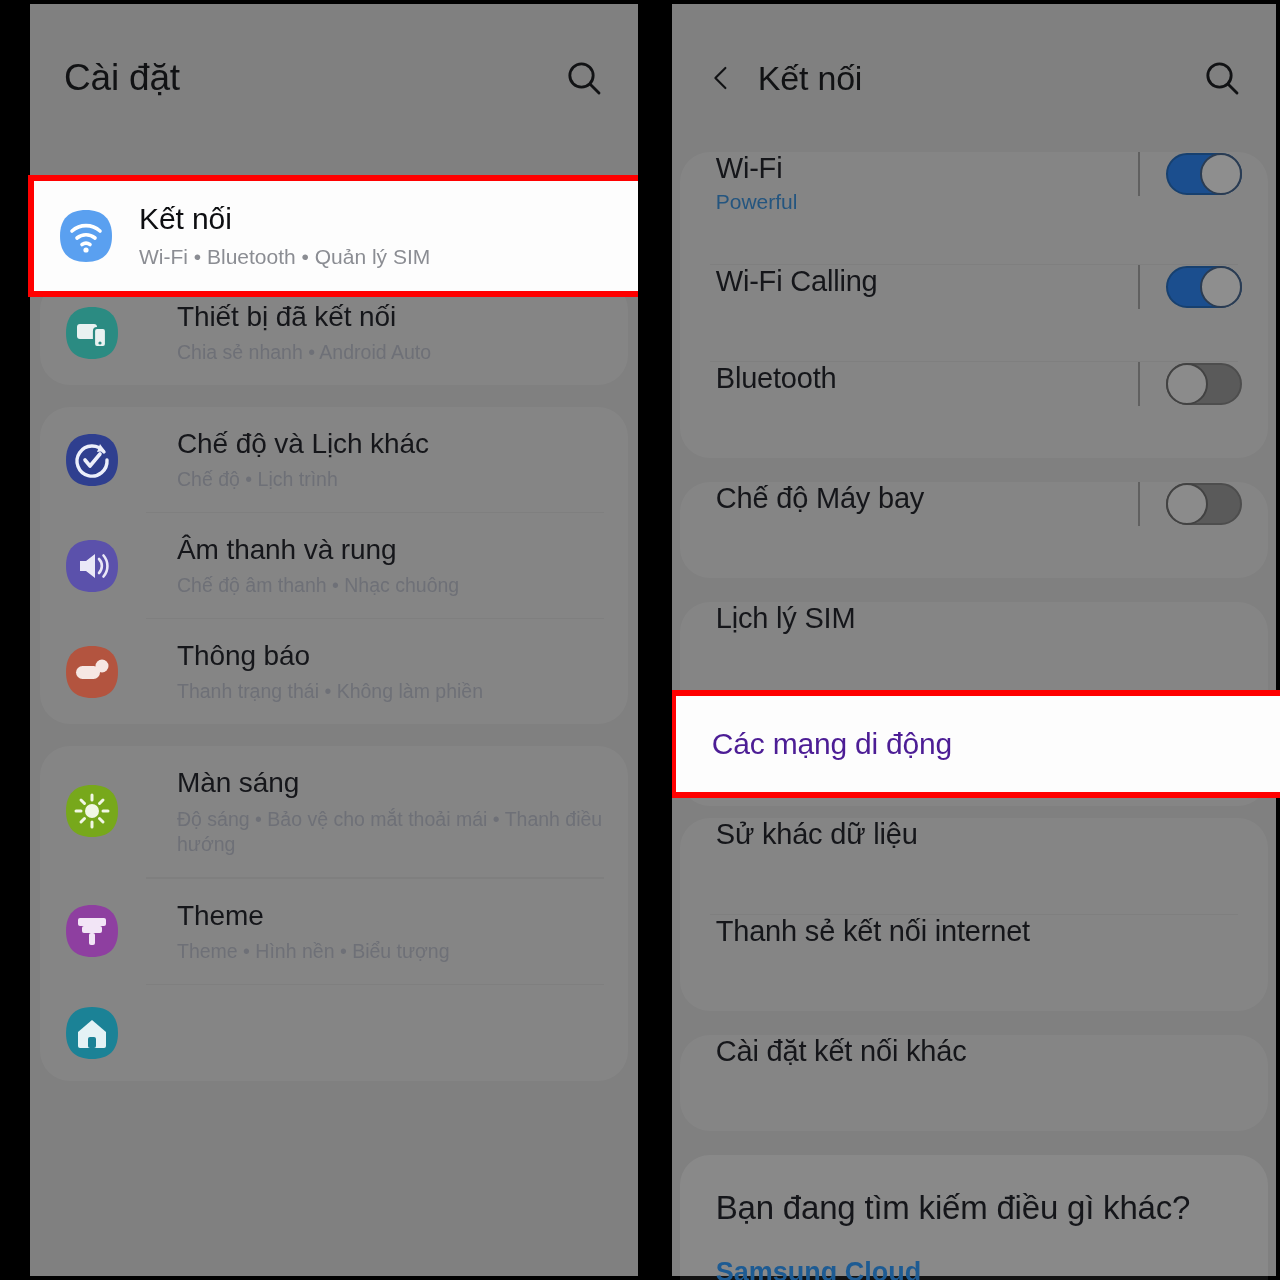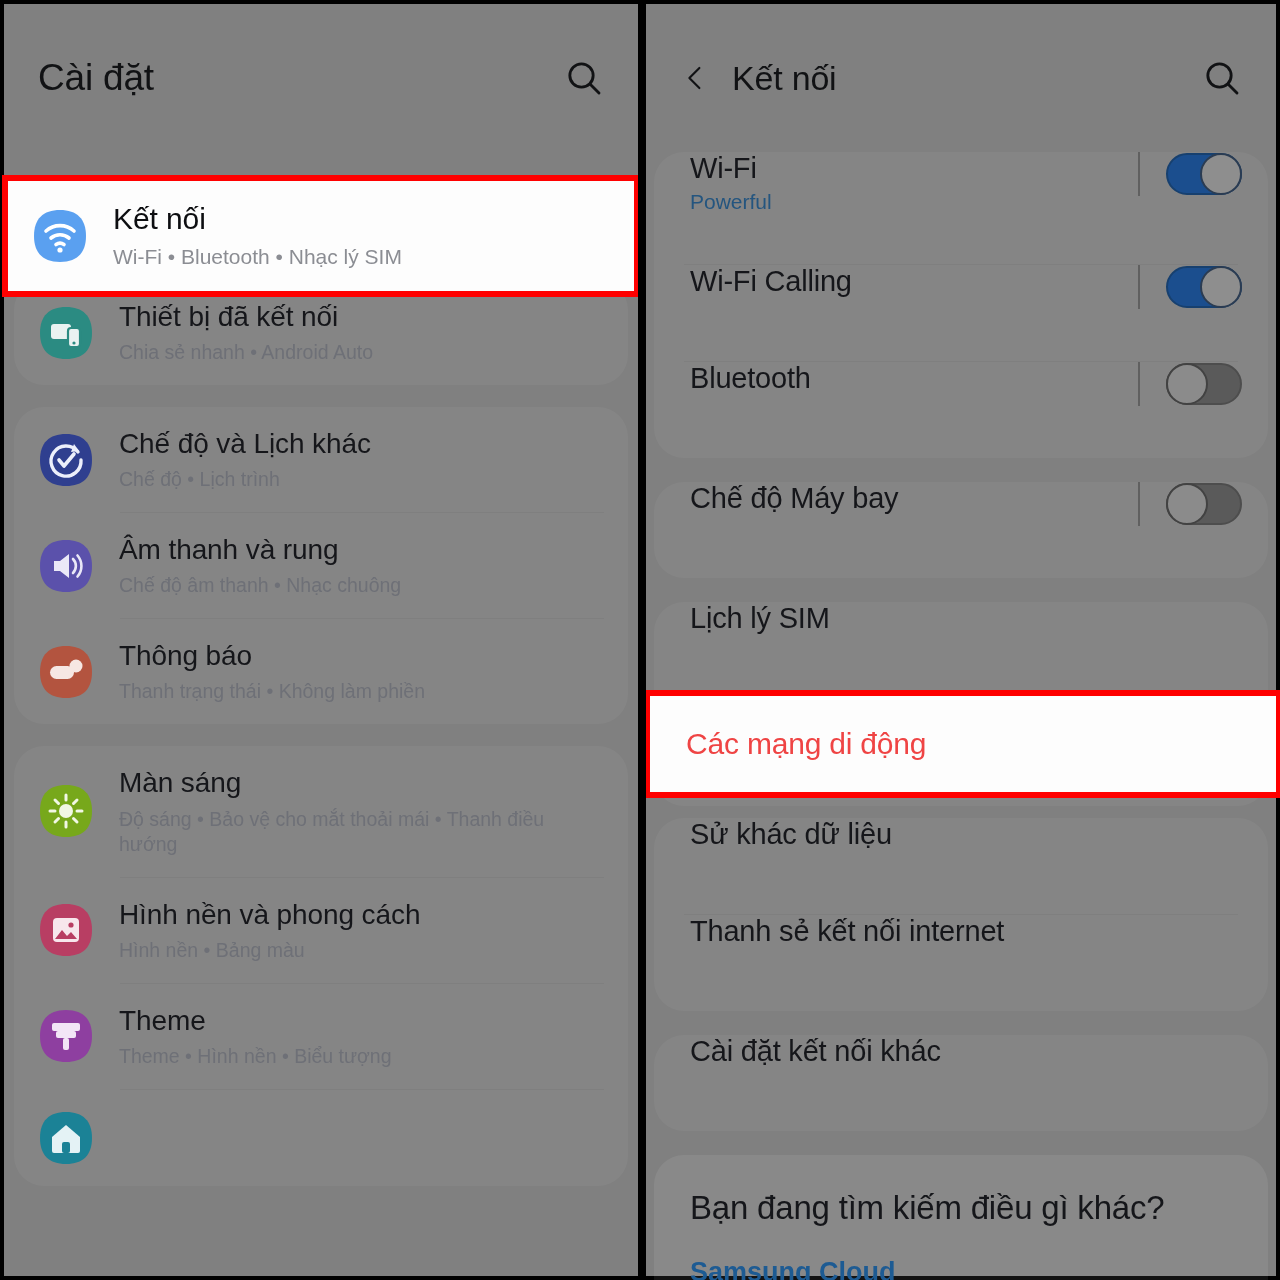--- a/index.html
+++ b/index.html
@@ -20,20 +20,21 @@
     background: #000000;
     display: flex;
   }
 
   
   .panel {
     position: relative;
     height: 1280px;
     background: #808080;
     overflow: hidden;
+    margin-left: 26px;
   }
   .panel.left  { width: 638px; }
   .divider-col { width: 8px; height: 1280px; background: #000; }
   .panel.right { width: 634px; }
 
   .panel-inner {
     position: absolute;
     inset: 0;
     border-top: 4px solid #000;
     border-bottom: 4px solid #000;
@@ -73,20 +74,21 @@
     margin: 0 10px 22px 10px;
     padding: 0;
     overflow: hidden;
   }
   .row {
     display: flex;
     align-items: center;
     padding: 20px 24px;
     min-height: 70px;
     box-sizing: border-box;
+    gap: 32px;
   }
   .row .app-icon {
     width: 56px; height: 56px;
     flex: 0 0 56px;
     margin-right: 25px;
     border-radius: 30% / 30%;
   }
   .row-texts { display: flex; flex-direction: column; justify-content: center; }
   .row-title {
     font-size: 28px;
@@ -306,34 +308,20 @@
                 <line x1="35.5" y1="20.5" x2="39" y2="17"></line>
               </g>
             </svg>
           </span>
           <div class="row-texts">
             <div class="row-title">Màn sáng</div>
             <div class="row-sub">Độ sáng  •  Bảo vệ cho mắt thoải mái  •  Thanh điều hướng</div>
           </div>
         </div>
         <div class="hr"></div>
-        <div class="row">
-          <span class="app-icon">
-            <svg class="squircle" viewBox="0 0 56 56">
-              <path d="M28 2C45 2 54 11 54 28S45 54 28 54 2 45 2 28 11 2 28 2Z" fill="#b83e63"></path>
-              <rect x="15" y="16" width="26" height="24" rx="4" fill="#f7e6ec"></rect>
-              <circle cx="33" cy="23" r="2.6" fill="#b83e63"></circle>
-              <path d="M17 37l7-9 5 6 4-4 6 7z" fill="#b83e63"></path>
-            </svg>
-          </span>
-          <div class="row-texts">
-            <div class="row-title">Hình nền và phong cách</div>
-            <div class="row-sub">Hình nền  •  Bảng màu</div>
-          </div>
-        </div>
         <div class="hr"></div>
         <div class="row">
           <span class="app-icon">
             <svg class="squircle" viewBox="0 0 56 56">
               <path d="M28 2C45 2 54 11 54 28S45 54 28 54 2 45 2 28 11 2 28 2Z" fill="#8e3fa0"></path>
               <rect x="14" y="15" width="28" height="8" rx="2" fill="#f2e5f6"></rect>
               <rect x="18" y="23" width="20" height="7" rx="2" fill="#f2e5f6"></rect>
               <rect x="25" y="30" width="6" height="12" rx="2" fill="#f2e5f6"></rect>
             </svg>
           </span>
@@ -360,21 +348,21 @@
             <svg class="squircle" viewBox="0 0 56 56">
               <path d="M28 2C45 2 54 11 54 28S45 54 28 54 2 45 2 28 11 2 28 2Z" fill="#5aa0f0"></path>
               <path d="M14 23a21 21 0 0 1 28 0" fill="none" stroke="#ffffff" stroke-width="3.6" stroke-linecap="round"></path>
               <path d="M19 30a14 14 0 0 1 18 0" fill="none" stroke="#ffffff" stroke-width="3.6" stroke-linecap="round"></path>
               <path d="M24 36.5a7 7 0 0 1 8 0" fill="none" stroke="#ffffff" stroke-width="3.6" stroke-linecap="round"></path>
               <circle cx="28" cy="42" r="2.6" fill="#ffffff"></circle>
             </svg>
           </span>
           <div class="row-texts">
             <div class="row-title" style="font-size:30px;color:#0d0e11">Kết nối</div>
-            <div class="row-sub" style="font-size:21px;color:#8b8d93">Wi-Fi  •  Bluetooth  •  Nhạc lý SIM</div>
+            <div class="row-sub" style="font-size:21px;color:#8b8d93">Wi-Fi  •  Bluetooth  •  Quản lý SIM</div>
           </div>
         </div>
       </div>
 
     </div>
   </div>
 
   <div class="divider-col"></div>
 
   <div class="panel right">
@@ -480,20 +468,20 @@
         </div>
       </div>
 
       <div class="footer-card" style="margin-top:18px">
         <div class="footer-q">Bạn đang tìm kiếm điều gì khác?</div>
         <a class="footer-link" href="#">Samsung Cloud</a>
       </div>
 
       <div class="highlight-box" style="left:-2px; top:686px; width:638px; height:108px;">
         <div class="hl-content" style="padding-left:36px">
-          <div class="rrow-title" style="font-size:30px;color:#ef4444">Các mạng di động</div>
+          <div class="rrow-title" style="font-size:30px;color:#4c1d95">Các mạng di động</div>
         </div>
       </div>
 
     </div>
   </div>
 
 </div>
 
 </body></html>

